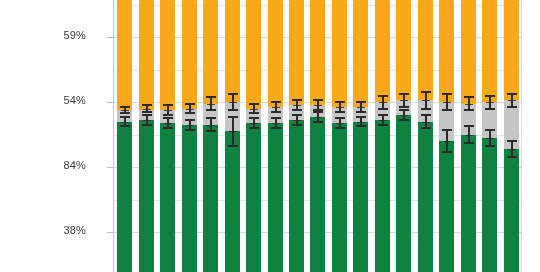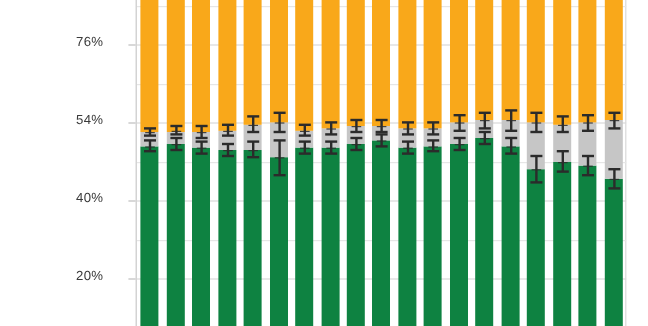--- a/index.html
+++ b/index.html
@@ -398,23 +398,23 @@
         <div class="tickm" style="top: 149.125px;"></div>
       </div>
       <div class="ebar" style="left: 397.5px; top: 0px;">
         <div class="stem" style="top: 93.875px; height: 13px;"></div>
         <div class="whisk" style="top: 92.875px;"></div>
         <div class="whisk" style="top: 105.875px;"></div>
         <div class="tickm" style="top: 100.375px;"></div>
       </div>
     </div>
   <div id="ticks">
-      <div class="tick-label" style="top: 224px;">20%</div>
+      <div class="tick-label" style="top: 224px;">38%</div>
       <div class="tick-mark" style="top: 232px;"></div>
-      <div class="tick-label" style="top: 159px;">40%</div>
+      <div class="tick-label" style="top: 159px;">84%</div>
       <div class="tick-mark" style="top: 167px;"></div>
       <div class="tick-label" style="top: 94px;">54%</div>
       <div class="tick-mark" style="top: 102px;"></div>
-      <div class="tick-label" style="top: 29px;">76%</div>
+      <div class="tick-label" style="top: 29px;">59%</div>
       <div class="tick-mark" style="top: 37px;"></div>
     </div>
 
 </div>
 
 </body></html>

